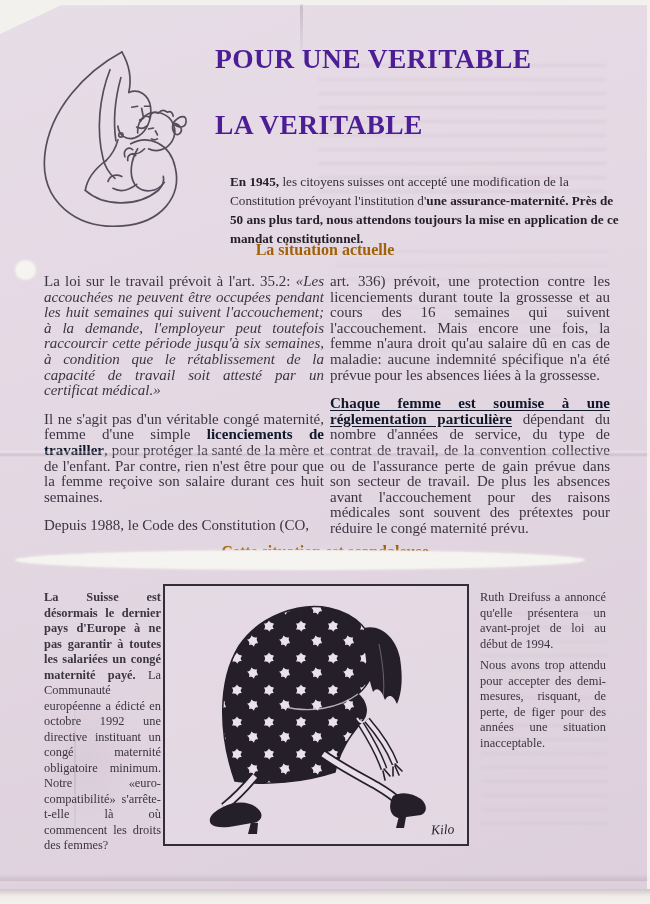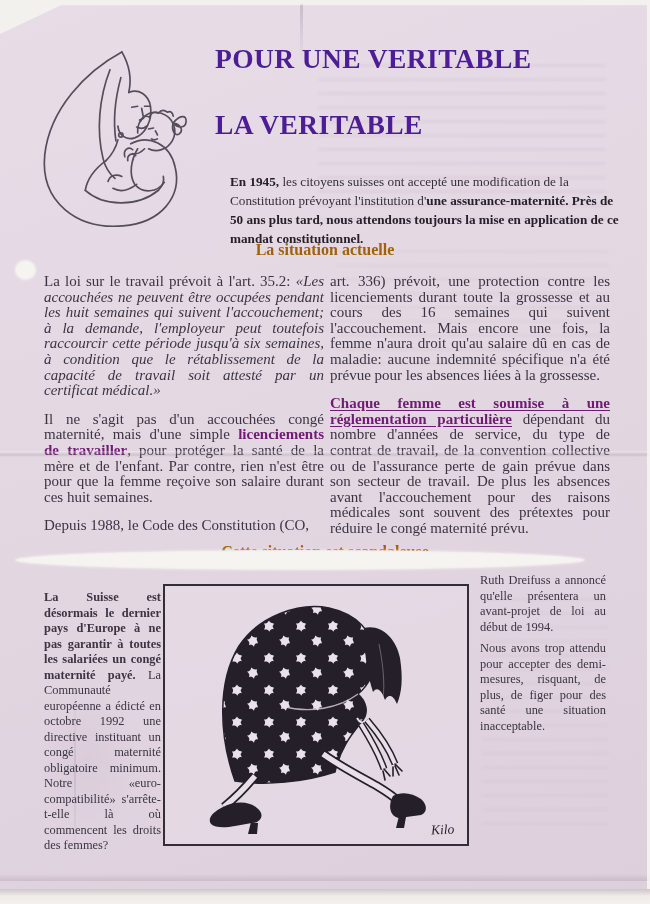--- a/index.html
+++ b/index.html
@@ -46,26 +46,26 @@
          font-size:27.5px;line-height:33px;letter-spacing:.4px;}
   .intro{left:215px;top:157px;width:394px;font-size:13.2px;line-height:19px;color:#352f3b;}
   .intro b{color:#262029;}
   .h2{left:40px;width:570px;text-align:center;font-weight:bold;font-size:16px;color:#a16207;}
   .h2.s1{top:241px;}
   .h2.s2{top:543px;}
   .col{font-size:15px;line-height:15.6px;text-align:justify;hyphens:auto;}
   .col p{margin:0 0 13px 0;}
   .colL{left:44px;top:274px;width:280px;}
   .colR{left:330px;top:274px;width:280px;}
-  .col b{color:#701a75;}
+  .col b{color:#0f172a;}
   .ul{text-decoration:underline;text-underline-offset:2px;}
   .nar{font-size:12.4px;line-height:15.5px;text-align:justify;hyphens:auto;}
   .nar p{margin:0 0 6px 0;}
   .narL{left:44px;top:590px;width:117px;}
-  .narR{left:480px;top:573px;width:126px;}
+  .narR{left:480px;top:590px;width:126px;}
   .cartoon{left:163px;top:584px;width:306px;height:262px;margin:0;
            border:2px solid #332d3a;box-sizing:border-box;background:rgba(233,224,233,.45);}
   .cartoon svg{display:block;width:100%;height:100%;}
   .sig{position:absolute;right:13px;bottom:6px;font-style:italic;font-size:13.5px;color:#241f29;
        transform:rotate(-3deg);}
   .lineart{fill:none;stroke:#554d5b;stroke-width:1.7;stroke-linecap:round;stroke-linejoin:round;}
 </style>
 </head>
 <body>
 
@@ -114,21 +114,21 @@
     <br>
     <span>LA VERITABLE</span>
   </h1>
 
   <p class="z intro" style="margin:15px;"><b>En 1945,</b><span> les citoyens suisses ont accepté une modification de la Constitution prévoyant l'institution d'</span><b>une assurance-maternité. Près de 50 ans plus tard, nous attendons toujours la mise en application de ce mandat constitutionnel.</b></p>
 
   <div class="z h2 s1">La situation actuelle</div>
 
   <div class="z col colL">
     <p><span>La loi sur le travail prévoit à l'art. 35.2: </span><i>«Les accouchées ne peuvent être occupées pendant les huit semaines qui suivent l'accouchement; à la demande, l'employeur peut toutefois raccourcir cette période jusqu'à six semaines, à condition que le rétablissement de la capacité de travail soit attesté par un certificat médical.»</i></p>
-    <p><span>Il ne s'agit pas d'un accouchées congé maternité, mais d'une simple </span><b>licenciements de travailler</b><span>, pour protéger la santé de la mère et de l'enfant. Par contre, rien n'est être pour que la femme reçoive son salaire durant ces huit semaines.</span></p>
+    <p><span>Il ne s'agit pas d'un véritable congé maternité, femme d'une simple </span><b>licenciements de travailler</b><span>, pour protéger la santé de la mère et de l'enfant. Par contre, rien n'est être pour que la femme reçoive son salaire durant ces huit semaines.</span></p>
     <p>Depuis 1988, le Code des Constitution (CO,</p>
   </div>
 
   <div class="z col colR">
     <p>art. 336) prévoit, une protection contre les licenciements durant toute la grossesse et au cours des 16 semaines qui suivent l'accouchement. Mais encore une fois, la femme n'aura droit qu'au salaire dû en cas de maladie: aucune indemnité spécifique n'a été prévue pour les absences liées à la grossesse.</p>
     <p><b class="ul">Chaque femme est soumise à une réglementation particulière</b><span> dépendant du nombre d'années de service, du type de contrat de travail, de la convention collective ou de l'assurance perte de gain prévue dans son secteur de travail. De plus les absences avant l'accouchement pour des raisons médicales sont souvent des prétextes pour réduire le congé maternité prévu.</span></p>
   </div>
 
   <div class="z h2 s2">Cette situation est scandaleuse</div>
 
@@ -176,21 +176,21 @@
       <path d="M 92,222 C 84,215 70,215 58,221 C 48,226 42,232 46,238 C 50,242 60,242 70,240 L 92,236 C 98,232 98,227 92,222 Z" fill="#241f29"></path>
       <path d="M 86,236 L 83,248 L 92,248 L 93,237 Z" fill="#241f29"></path>
       <path d="M 228,210 C 236,205 248,207 256,213 C 262,218 263,226 256,229 L 234,232 C 226,231 222,221 228,210 Z" fill="#241f29"></path>
       <path d="M 234,230 L 231,242 L 239,242 L 241,231 Z" fill="#241f29"></path>
     </svg>
     <figcaption class="sig">Kilo</figcaption>
   </figure>
 
   <div class="z nar narR">
     <p>Ruth Dreifuss a annoncé qu'elle présentera un avant-projet de loi au début de 1994.</p>
-    <p>Nous avons trop attendu pour accepter des demi-mesures, risquant, de plus, de figer pour des santé une situation inacceptable.</p>
+    <p>Nous avons trop attendu pour accepter des demi-mesures, risquant, de perte, de figer pour des années une situation inacceptable.</p>
   </div>
 
   <div class="crease ch1"></div>
   <div class="crease ch2"></div>
   <div class="crease cv1"></div>
   <div class="crease cv2"></div>
   <div class="hole h1"></div>
   <div class="hole h2"></div>
   <div class="corner-tl"></div>
   <div class="edge-top"></div>

